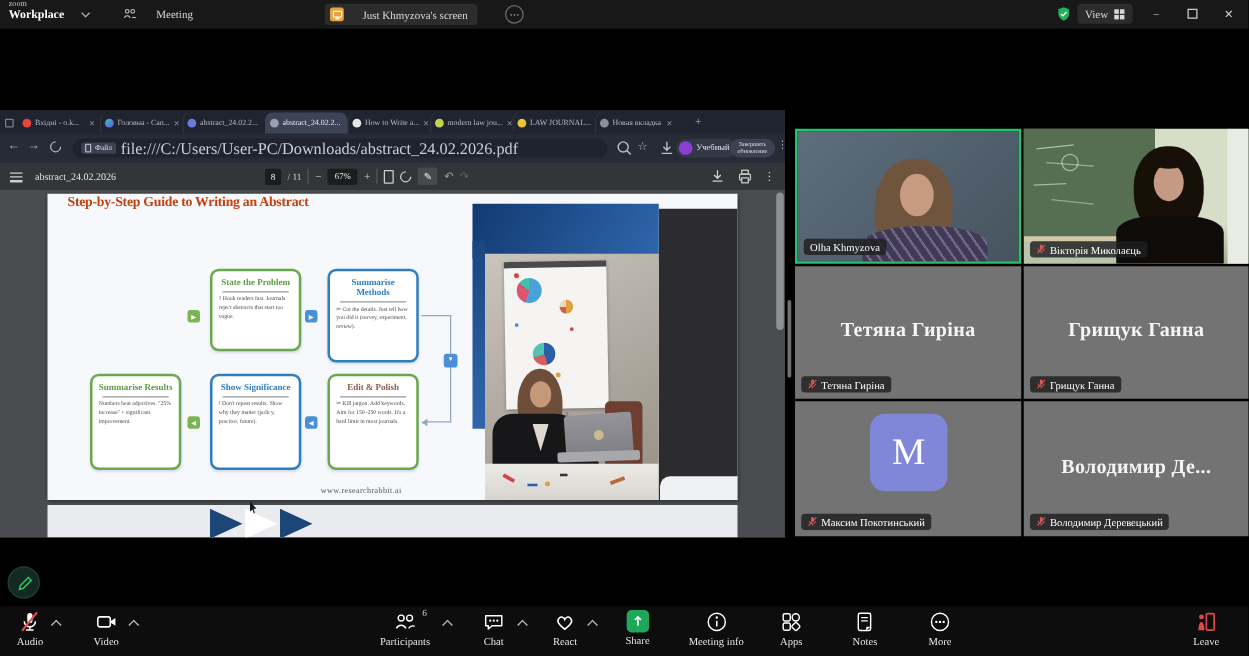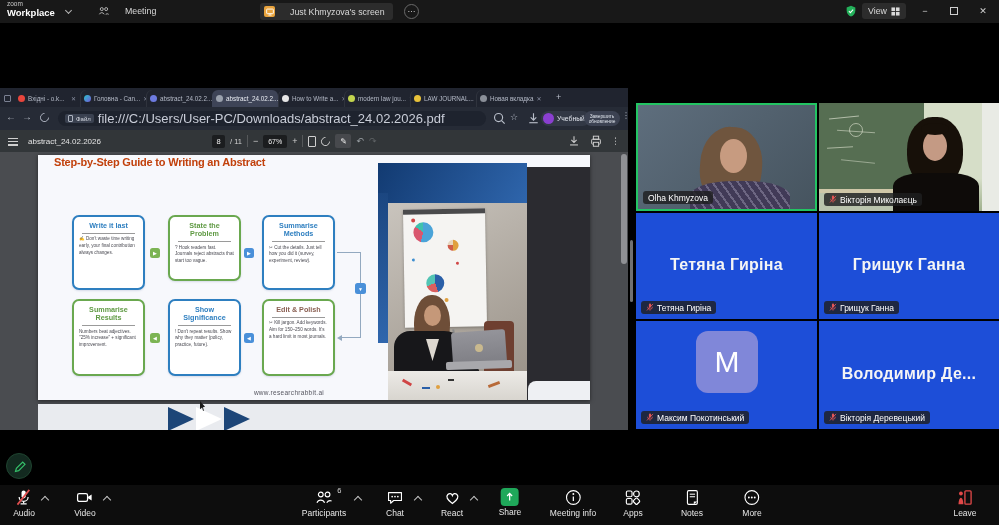--- a/index.html
+++ b/index.html
@@ -1,17 +1,17 @@
 <!DOCTYPE html>
 <html><head>
 <meta charset="utf-8">
 <style>
 *{margin:0;padding:0;box-sizing:border-box}
 html,body{background:#000}
-#screen{position:relative;width:999px;height:525px;background:#000;overflow:hidden;font-family:Liberation Sans, sans-serif}
+#screen{position:relative;width:999px;height:525px;background:#000;overflow:hidden;font-family:Liberation Serif, serif}
 svg{display:block}
 
 #topbar{position:absolute;left:0;top:0;width:999px;height:23px;background:#181818}
 .brand{position:absolute;left:7px;top:1px;color:#fff;line-height:1}
 .brand .b1{font-size:6.5px;color:#c9c9c9}
 .brand .b2{font-size:9.5px;font-weight:bold}
 .chev-dn{position:absolute;width:5px;height:5px;border-right:1.2px solid #b5b5b5;border-bottom:1.2px solid #b5b5b5;transform:rotate(45deg)}
 .tb-tab{position:absolute;display:flex;align-items:center;gap:15px;color:#d9d9d9;font-size:8.8px}
 .pill{background:#2c2c2c;border-radius:3px}
 .winbtn{position:absolute;top:0;width:26px;height:22px;display:flex;align-items:center;justify-content:center;color:#cfcfcf;font-size:9px}
@@ -49,21 +49,21 @@
 .sarrow{position:absolute;width:10px;height:10px;border-radius:2.5px;color:#fff;font-size:5px;display:flex;align-items:center;justify-content:center}
 .ab{background:#4a90d9}.ag{background:#7cb454}
 .cline{position:absolute;background:#93a9c0}
 
 #photo-fr{position:absolute;left:340px;top:8px;width:149px;height:237px}
 #photo{position:absolute;left:10px;top:40px;width:139px;height:197px;background:linear-gradient(150deg,#c9c4bd,#978f85);overflow:hidden}
 
 #page9{position:absolute;left:38px;top:252px;width:552px;height:26px;background:#e9ebef;overflow:hidden}
 .tri{position:absolute;top:3px;width:26px;height:24px;clip-path:polygon(0 0,100% 50%,0 100%)}
 
-.vtile{position:absolute;background:#1d4ed8;overflow:hidden}
+.vtile{position:absolute;background:#737373;overflow:hidden}
 .vname{position:absolute;left:0;right:0;top:50%;transform:translateY(-55%);text-align:center;color:#f5f5f5;font-weight:bold;font-size:16px;letter-spacing:.3px;white-space:nowrap}
 .vlabel{position:absolute;left:5px;bottom:5px;display:flex;align-items:center;gap:3px;background:rgba(30,30,32,.82);border-radius:3px;padding:1.5px 5px;color:#fff;font-size:8.5px;white-space:nowrap}
 
 #toolbar{position:absolute;left:0;top:485px;width:999px;height:40px;background:#0d0d0d}
 .tbi{position:absolute;top:3px;display:flex;flex-direction:column;align-items:center;gap:1px;transform:translateX(-50%)}
 .tbl{font-size:8.5px;color:#e6e6e6;white-space:nowrap}
 .chev{position:absolute;top:12px;width:6px;height:6px;border-left:1.2px solid #c2c2c2;border-top:1.2px solid #c2c2c2;transform:rotate(45deg)}
 </style>
 </head>
 <body>
@@ -221,25 +221,20 @@
             <rect x="5" y="9.5" width="6" height="4.5" fill="#323639" stroke="#cfcfcf" stroke-width="1.1"></rect>
           </svg>
         <span style="font-size:9px;color:#d0d0d0">⋮</span>
       </div>
     </div>
 
     <div id="pdfarea">
       <div id="slide">
         <div style="position:absolute;left:16px;top:1px;font-size:11px;font-weight:bold;color:#c2410c;letter-spacing:-.2px;white-space:nowrap">Step-by-Step Guide to Writing an Abstract</div>
 
-        <div class="sbox bblue" style="left:34px;top:60px;height:75px">
-          <div class="t">Write it last</div>
-            <div class="sep"></div>
-            <div class="b">✍ Don't waste time writing early, your final contribution always changes.</div>
-        </div>
         <div class="sbox bgreen" style="left:130px;top:60px;height:66px">
           <div class="t">State the Problem</div>
             <div class="sep"></div>
             <div class="b">? Hook readers fast. Journals reject abstracts that start too vague.</div>
         </div>
         <div class="sbox bblue" style="left:224px;top:60px;height:75px">
           <div class="t">Summarise Methods</div>
             <div class="sep"></div>
             <div class="b">✂ Cut the details. Just tell how you did it (survey, experiment, review).</div>
         </div>
@@ -418,21 +413,21 @@
 
     <div class="vtile" style="left:183px;top:218px;width:180px;height:108px">
       <div class="vname">Володимир Де...</div>
       <div class="vlabel">
         <svg width="8" height="9" viewBox="0 0 10 11">
             <rect x="3.6" y="0.6" width="2.8" height="5" rx="1.4" fill="#e25656"></rect>
             <path d="M2 4.6a3 3 0 0 0 6 0" stroke="#e25656" stroke-width="1" fill="none"></path>
             <line x1="5" y1="8" x2="5" y2="9.4" stroke="#e25656" stroke-width="1"></line>
             <line x1="1.2" y1="9.2" x2="8.8" y2="1" stroke="#e25656" stroke-width="1.1"></line>
           </svg>
-        <span>Вікторія Деревецький</span>
+        <span>Володимир Деревецький</span>
       </div>
     </div>
   </div>
   <div style="position:absolute;left:630px;top:240px;width:3px;height:62px;background:#707070;border-radius:2px"></div>
 
   <div id="toolbar">
     <div class="tbi" style="left:24px">
       <svg width="19" height="19" viewBox="0 0 20 20">
         <rect x="7.8" y="2.5" width="4.4" height="8.5" rx="2.2" fill="#fff"></rect>
         <path d="M5.3 9.5a4.7 4.7 0 0 0 9.4 0" stroke="#fff" stroke-width="1.3" fill="none"></path>

